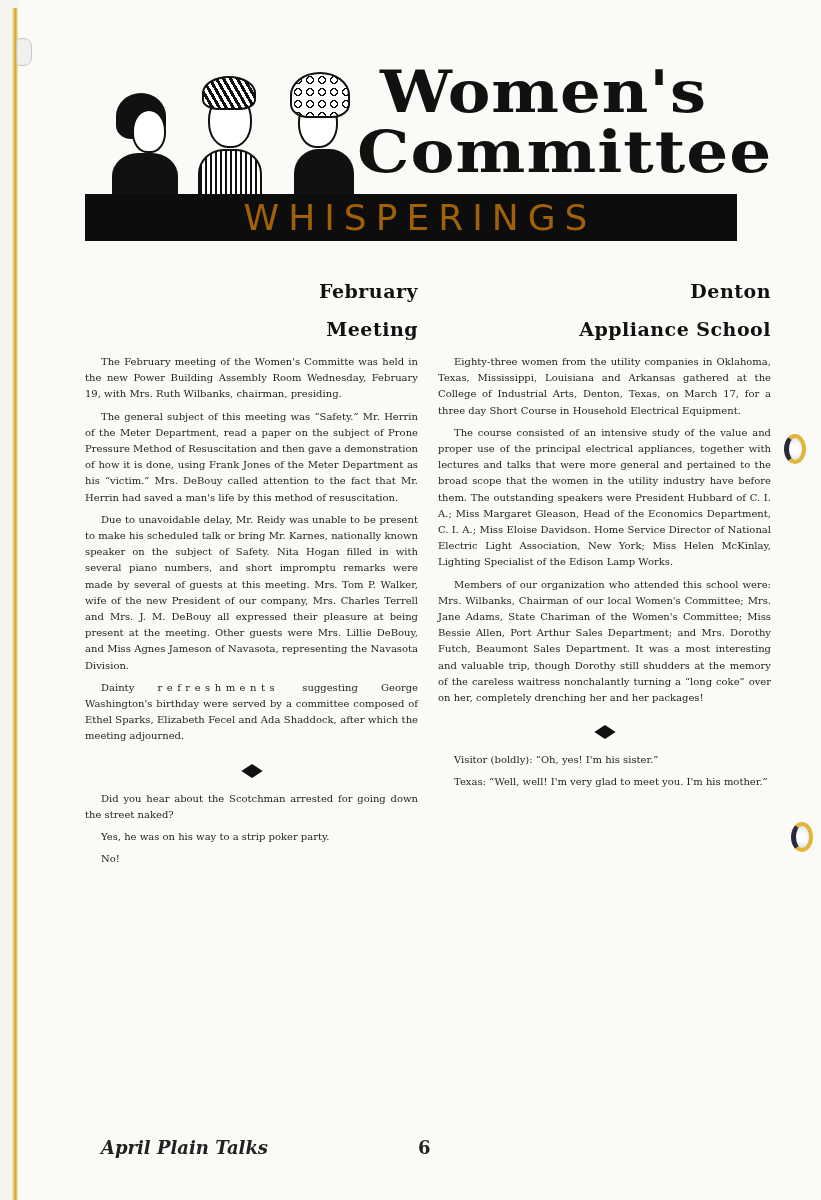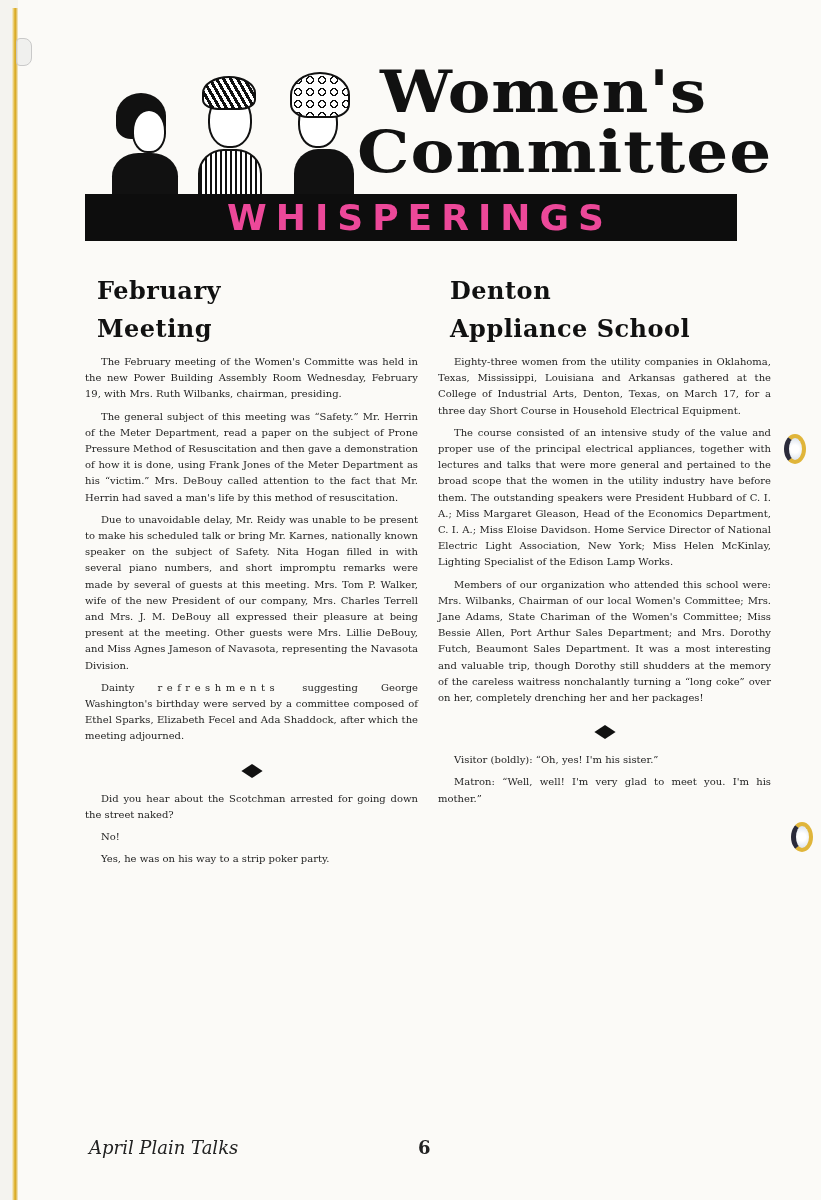--- a/index.html
+++ b/index.html
@@ -59,46 +59,46 @@
     .title-committee {
       position: absolute; left: 272px; top: 62px; font-size: 66px; line-height: 66px;
       font-family: "DejaVu Serif", serif; font-weight: bold; letter-spacing: 1px;
       color: #111; transform: scaleY(0.88); transform-origin: left top;
     }
     .band {
       position: absolute; left: 0; top: 133px; width: 652px; height: 47px; background: #0d0d0d;
       display: flex; align-items: center; justify-content: center;
     }
     .band-text {
-      color: #ec4899; font-family: "DejaVu Sans", sans-serif; font-weight: bold;
+      color: #a16207; font-family: "DejaVu Sans", sans-serif; font-weight: normal;
       font-size: 36px; letter-spacing: 9px; padding-left: 18px; text-align: center;
     }
 
     
     .col { position: absolute; top: 272px; }
     .col.left { left: 85px; width: 333px; }
     .col.right { left: 438px; width: 333px; }
     .heading {
-      font-family: "DejaVu Serif", serif; font-weight: bold; font-size: 24px; line-height: 38px;
-      margin: 0 0 6px 12px; letter-spacing: 0.5px; color: #111;
+      font-family: "DejaVu Serif", serif; font-weight: bold; font-size: 19px; line-height: 38px;
+      margin: 0 0 6px 4px; letter-spacing: 0.5px; color: #111; text-align: right;
     }
     .col p {
       margin: 0 0 6px 0; font-size: 10px; line-height: 16.2px; text-align: justify;
       text-indent: 16px; color: #1e1e1e;
     }
     .spaced { letter-spacing: 4.5px; }
     .diamond-wrap { height: 40px; display: flex; align-items: center; justify-content: center; }
     .diamond {
       width: 14px; height: 14px; background: #111; transform: scaleX(1.5) rotate(45deg);
       transform-origin: center; display: inline-block; width: 10px; height: 10px;
     }
 
     .footer-left {
-      position: absolute; left: 89px; top: 1137px; font-size: 18px; font-style: italic;
-      font-family: "DejaVu Serif", serif; color: #222;
+      position: absolute; left: 101px; top: 1137px; font-size: 18px; font-style: italic;
+      font-family: "DejaVu Serif", serif; color: #222; font-weight: bold;
     }
     .footer-page {
       position: absolute; left: 418px; top: 1137px; font-size: 18px; font-weight: bold;
       font-family: "DejaVu Serif", serif; color: #222;
     }
   </style>
 </head>
 <body>
 
 <div class="page"></div>
@@ -138,33 +138,33 @@
     <span>Meeting</span>
   </h2>
   <p>The February meeting of the Women's Committe was held in the new Power Building Assembly Room Wednesday, February 19, with Mrs. Ruth Wilbanks, chairman, presiding.</p>
   <p>The general subject of this meeting was “Safety.”  Mr. Herrin of the Meter Department, read a paper on the subject of Prone Pressure Method of Resuscitation and then gave a demonstration of how it is done, using Frank Jones of the Meter Department as his “victim.” Mrs. DeBouy called attention to the fact that Mr. Herrin had saved a man's life by this method of resuscitation.</p>
   <p>Due to unavoidable delay, Mr. Reidy was unable to be present to make his scheduled talk or bring Mr. Karnes, nationally known speaker on the subject of Safety.  Nita Hogan filled in with several piano numbers, and short impromptu remarks were made by several of guests at this meeting.  Mrs. Tom P. Walker, wife of the new President of our company, Mrs. Charles Terrell and Mrs. J. M. DeBouy all expressed their pleasure at being present at the meeting.  Other guests were Mrs. Lillie DeBouy, and Miss Agnes Jameson of Navasota, representing the Navasota Division.</p>
   <p><span>Dainty </span><span class="spaced">refreshments</span><span> suggesting George Washington's birthday were served by a committee composed of Ethel Sparks, Elizabeth Fecel and Ada Shaddock, after which the meeting adjourned.</span></p>
   <div class="diamond-wrap">
     <span class="diamond"></span>
   </div>
   <p>Did you hear about the Scotchman arrested for going down the street naked?</p>
+  <p>Yes, he was on his way to a strip poker party.</p>
   <p>No!</p>
-  <p>Yes, he was on his way to a strip poker party.</p>
 </div>
 
 <div class="col right">
   <h2 class="heading">
     <span>Denton</span><br>
     <span>Appliance School</span>
   </h2>
   <p>Eighty-three women from the utility companies in Oklahoma, Texas, Mississippi, Louisiana and Arkansas gathered at the College of Industrial Arts, Denton, Texas, on March 17, for a three day Short Course in Household Electrical Equipment.</p>
   <p>The course consisted of an intensive study of the value and proper use of the principal electrical appliances, together with lectures and talks that were more general and pertained to the broad scope that the women in the utility industry have before them.  The outstanding speakers were President Hubbard of C. I. A.; Miss Margaret Gleason, Head of the Economics Department, C. I. A.; Miss Eloise Davidson. Home Service Director of National Electric Light Association, New York; Miss Helen McKinlay, Lighting Specialist of the Edison Lamp Works.</p>
   <p>Members of our organization who attended this school were: Mrs. Wilbanks, Chairman of our local Women's Committee; Mrs. Jane Adams, State Chariman of the Women's Committee; Miss Bessie Allen, Port Arthur Sales Department; and Mrs. Dorothy Futch, Beaumont Sales Department.  It was a most interesting and valuable trip, though Dorothy still shudders at the memory of the careless waitress nonchalantly turning a “long coke” over on her, completely drenching her and her packages!</p>
   <div class="diamond-wrap">
     <span class="diamond"></span>
   </div>
   <p>Visitor (boldly): “Oh, yes! I'm his sister.”</p>
-  <p>Matron: “Well, well! I'm very glad to meet you. I'm his mother.”</p>
+  <p>Texas: “Well, well! I'm very glad to meet you. I'm his mother.”</p>
 </div>
 
 <div class="footer-left">April Plain Talks</div>
 <div class="footer-page">6</div>
 
 </body></html>

